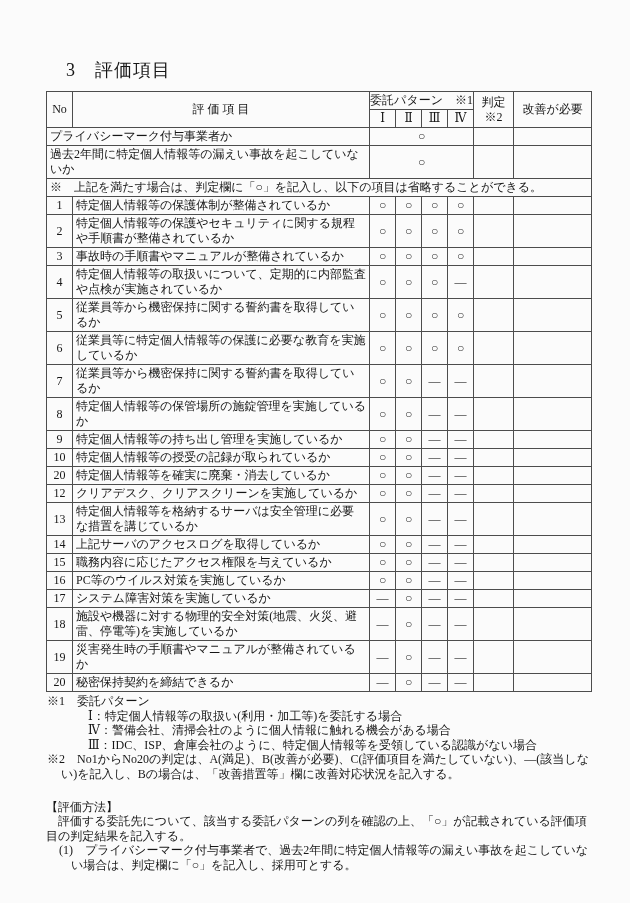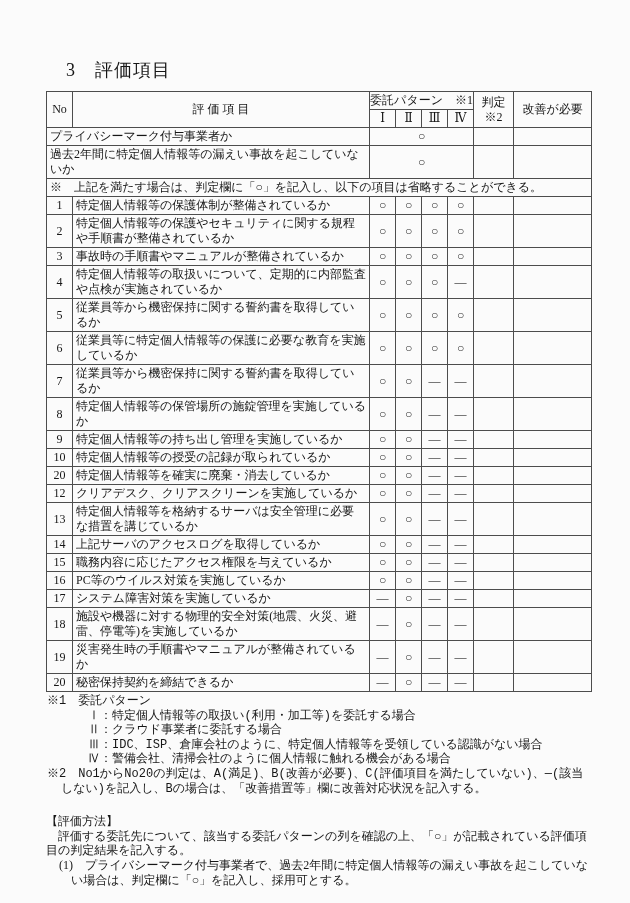--- a/index.html
+++ b/index.html
@@ -34,21 +34,21 @@
     font-weight:normal;
     overflow:hidden;
   }
   table.eval th{text-align:center;padding:1px 0;}
   td.c-no{text-align:center;padding:1px 0;}
   td.c-mark{text-align:center;color:#2e2e2e;padding:1px 0;font-size:12px;}
   td.c-judge,td.c-meas{height:15px;}
   td.c-item{text-align:left;margin-top:8px;}
   td.note-cell{padding-left:14px;}
   .hdr-judge span{display:block;line-height:15px;}
-  .notes{margin-top:2px;font-size:12px;line-height:14.6px;font-family:Liberation Mono, monospace;}
+  .notes{margin-top:2px;font-size:12px;line-height:14.6px;}
   .fn-line{padding-left:14px;text-indent:-14px;margin-left:1px;}
   .fn-label{letter-spacing:0px;}
   .fn-sub{margin-left:42px;}
   .section{font-size:12px;line-height:14.6px;}
   .section-heading{margin-top:9px;}
   .section p{margin:0;text-indent:1em;}
   .numbered{margin-left:13px;padding-left:12px;text-indent:-12px;}
   .gap-small{height:9px;}
 </style>
 </head>
@@ -302,23 +302,22 @@
           <td class="c-mark">―</td>
           <td class="c-judge"></td>
           <td class="c-meas"></td>
         </tr>
       </tbody>
   </table>
 
   <div class="notes" id="footnotes">
       <div class="fn-line"><span class="fn-label">※1　</span><span>委託パターン</span></div>
       <div class="fn-sub">Ⅰ：特定個人情報等の取扱い(利用・加工等)を委託する場合</div>
-      <div class="fn-sub">Ⅱ：クラウド事業者に委託する場合</div>
+      <div class="fn-sub">Ⅳ：警備会社、清掃会社のように個人情報に触れる機会がある場合</div>
       <div class="fn-sub">Ⅲ：IDC、ISP、倉庫会社のように、特定個人情報等を受領している認識がない場合</div>
-      <div class="fn-sub">Ⅳ：警備会社、清掃会社のように個人情報に触れる機会がある場合</div>
       <div class="fn-line"><span class="fn-label">※2　</span><span>No1からNo20の判定は、A(満足)、B(改善が必要)、C(評価項目を満たしていない)、―(該当しない)を記入し、Bの場合は、「改善措置等」欄に改善対応状況を記入する。</span></div>
     </div>
 
   <div class="gap-small"></div>
 
   <div id="sections">
       <div class="section">
         <div class="section-heading">【評価方法】</div>
         <p>評価する委託先について、該当する委託パターンの列を確認の上、「○」が記載されている評価項目の判定結果を記入する。</p>
       </div>

